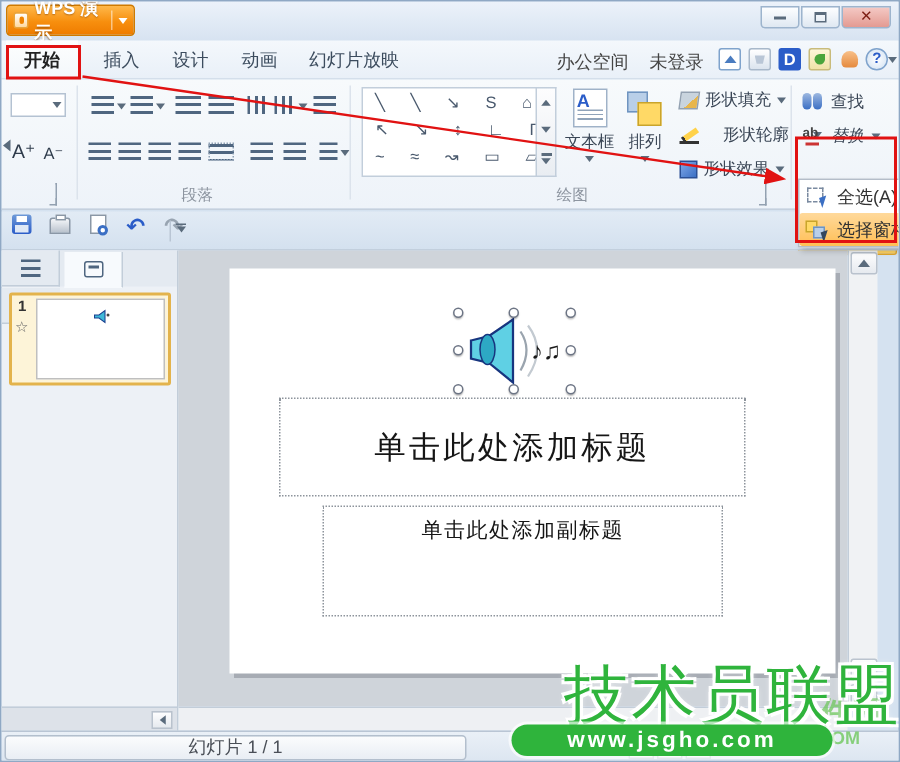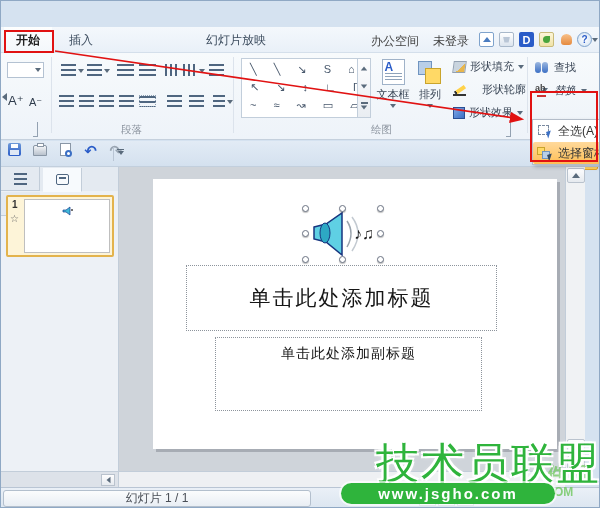--- a/index.html
+++ b/index.html
@@ -95,24 +95,43 @@
   .wm-pill{position:absolute;left:340px;top:482px;width:214px;height:21px;border-radius:11px;background:#2fb43c;
     display:flex;align-items:center;justify-content:center;color:#fff;font-weight:bold;font-size:15px;letter-spacing:2px;box-shadow:0 0 0 2px rgba(255,255,255,.65);}
   .wm-ghost1{position:absolute;left:546px;top:460px;font-size:20px;font-weight:bold;color:rgba(110,199,92,.75);letter-spacing:1px;}
   .wm-ghost2{position:absolute;left:541px;top:484px;font-size:12px;font-weight:bold;color:rgba(110,199,92,.8);}
 </style>
 </head>
 <body>
 
 <div id="app">
 
+  <div class="abs titlebar">
+    <div class="abs wps-btn">
+      <span class="wps-lamp"></span>
+      <span style="font-size:12px;">WPS 演示</span>
+      <span class="wps-sep"></span>
+      <span class="caret" style="border-top-color:#fff;"></span>
+    </div>
+    <div class="abs winctl" style="left:506px;width:26px;">
+        <span class="minbar"></span>
+      </div>
+    <div class="abs winctl" style="left:533px;width:26px;">
+        <span class="maxbox"></span>
+      </div>
+    <div class="abs winctl close" style="left:560px;width:33px;">
+        <span style="font-size:10px;">✕</span>
+      </div>
+  </div>
 
   <div class="abs tabrow">
     <span class="navtab active" style="position:absolute;left:3px;">开始</span>
     <span class="navtab" style="position:absolute;left:56px;">插入</span>
+    <span class="navtab" style="position:absolute;left:102px;">设计</span>
+    <span class="navtab" style="position:absolute;left:148px;">动画</span>
     <span class="navtab" style="position:absolute;left:193px;">幻灯片放映</span>
 
     <span class="abs acct" style="left:370px;top:6px;">办公空间</span>
     <span class="abs acct" style="left:432px;top:6px;">未登录</span>
     <span class="abs miniicon" style="left:474px;top:5px;background:#fff;border:1px solid #7fa3cc;">
         <span class="tri-up" style="border-bottom-color:#4a7cc0;"></span>
       </span>
     <span class="abs miniicon" style="left:494px;top:5px;background:linear-gradient(#fff,#dbe4ee);border:1px solid #a8b8ca;">
         <span style="width:7px;height:6px;background:#b9c6d6;clip-path:polygon(0 0,100% 0,80% 100%,20% 100%);"></span>
       </span>

